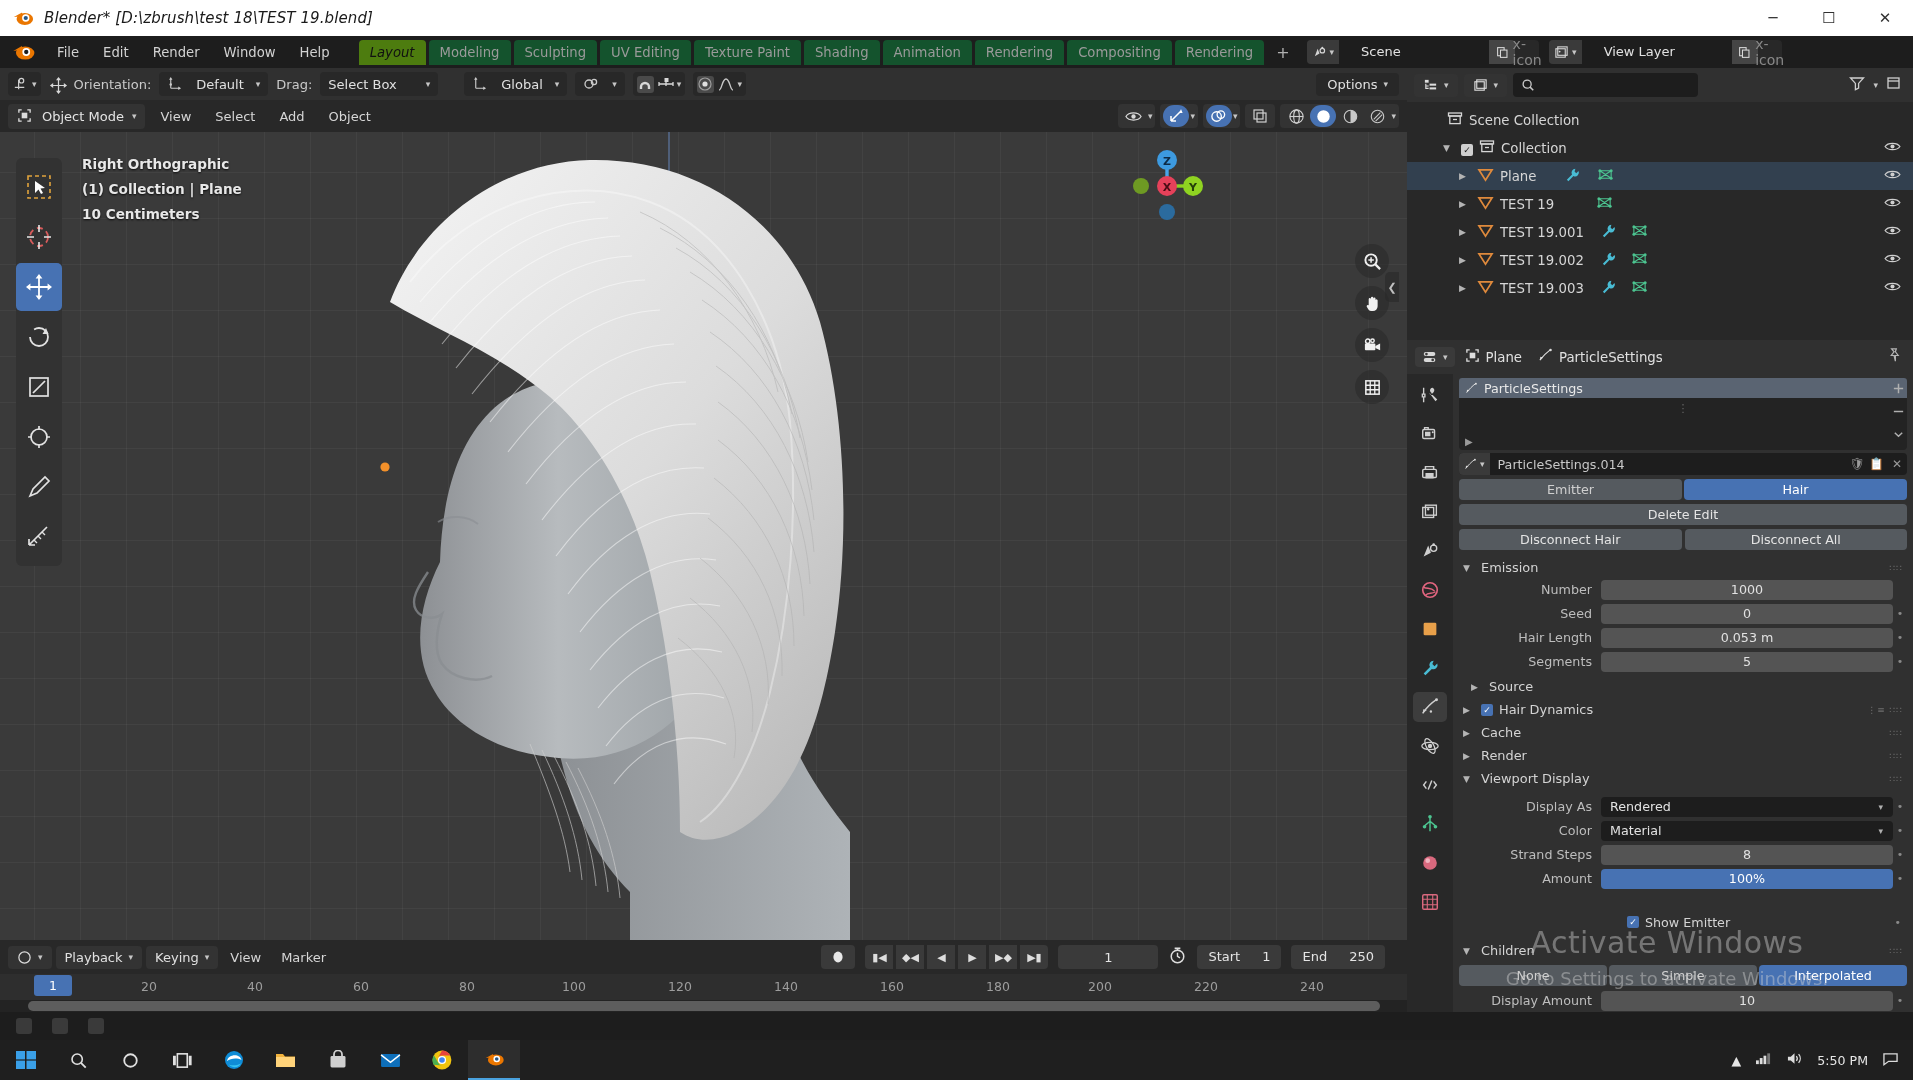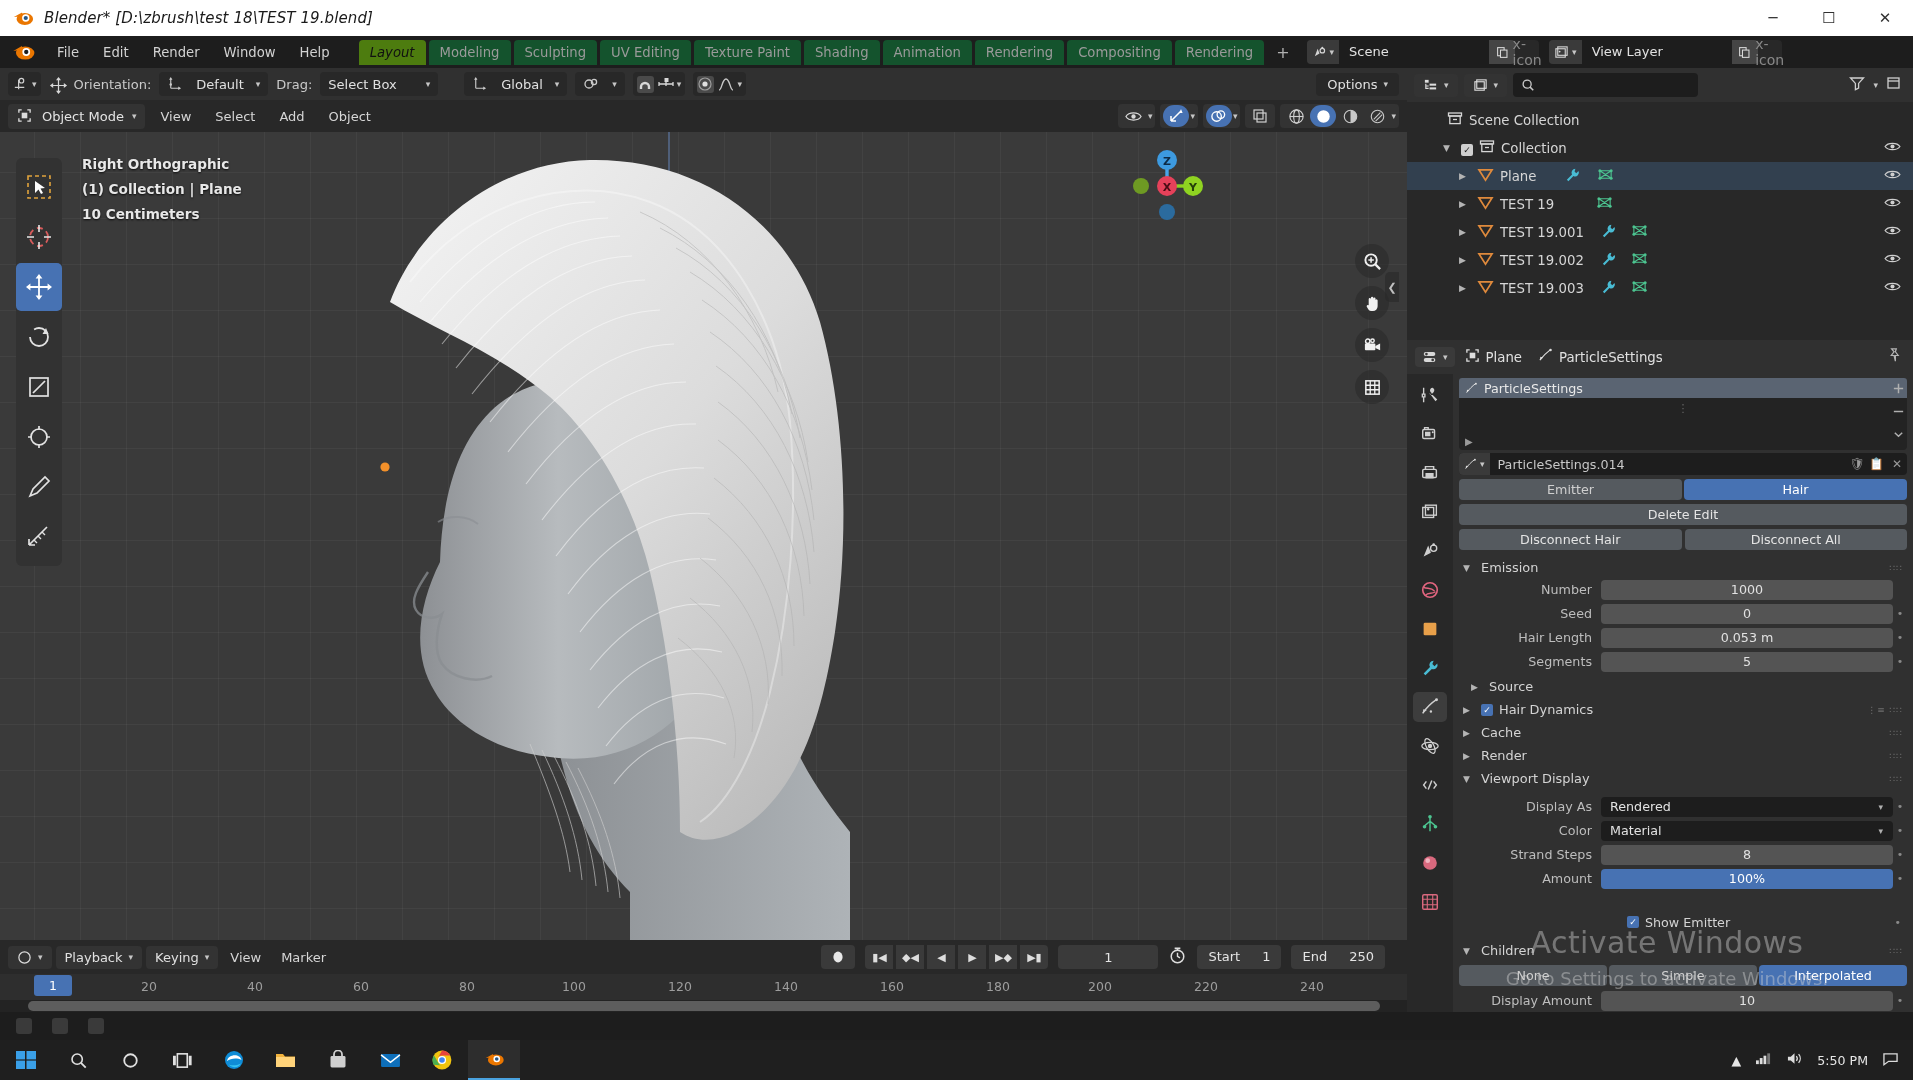--- a/index.html
+++ b/index.html
@@ -24,21 +24,21 @@
   .menu-item { font-size:13.2px; color:#d2d2d2; padding:4px 11px; border-radius:4px; }
   .wsp { display:flex; align-items:center; margin-left:18px; gap:3px; }
   .wsp-tab { font-size:13.2px; color:#9a9a9a; padding:5px 11px; border-radius:4px 4px 0 0;
     background:#14532d; }
   .wsp-tab.active { background:#4d7c0f; color:#111;font-style:italic; }
   .wsp-plus { color:#b0b0b0; font-size:16px; padding:2px 9px; }
   .scene-block { display:flex; align-items:center; margin-left:8px; }
   .idbtn { display:flex; align-items:center; background:#282828; border-radius:4px; height:24px; }
   .idbtn .pre { display:flex; align-items:center; background:#3a3a3a; border-radius:4px 0 0 4px;
     padding:0 5px; height:24px; gap:3px; }
-  .idbtn .nm { background:#1d1d1d; color:#e2e2e2; font-size:13px; padding:0 10px; height:24px;
+  .idbtn .nm { background:#1d1d1d; color:#e2e2e2; font-size:13px; padding:0 22px; height:24px;
     line-height:24px; min-width:150px; }
   .idbtn .newbtn { width:26px; height:24px; display:flex; align-items:center; justify-content:center;
     background:#454545; border-radius:0 4px 4px 0; }
   .idbtn .xbtn { width:24px; height:24px; display:flex; align-items:center; justify-content:center;
     color:#888; font-size:14px; }
   .caret { font-size:9px; color:#c6c6c6; }
 
   
   .toolhdr { position:absolute; left:0; top:68px; width:1407px; height:32px; background:#303030;
     display:flex; align-items:center; gap:8px; padding:0 8px; }

